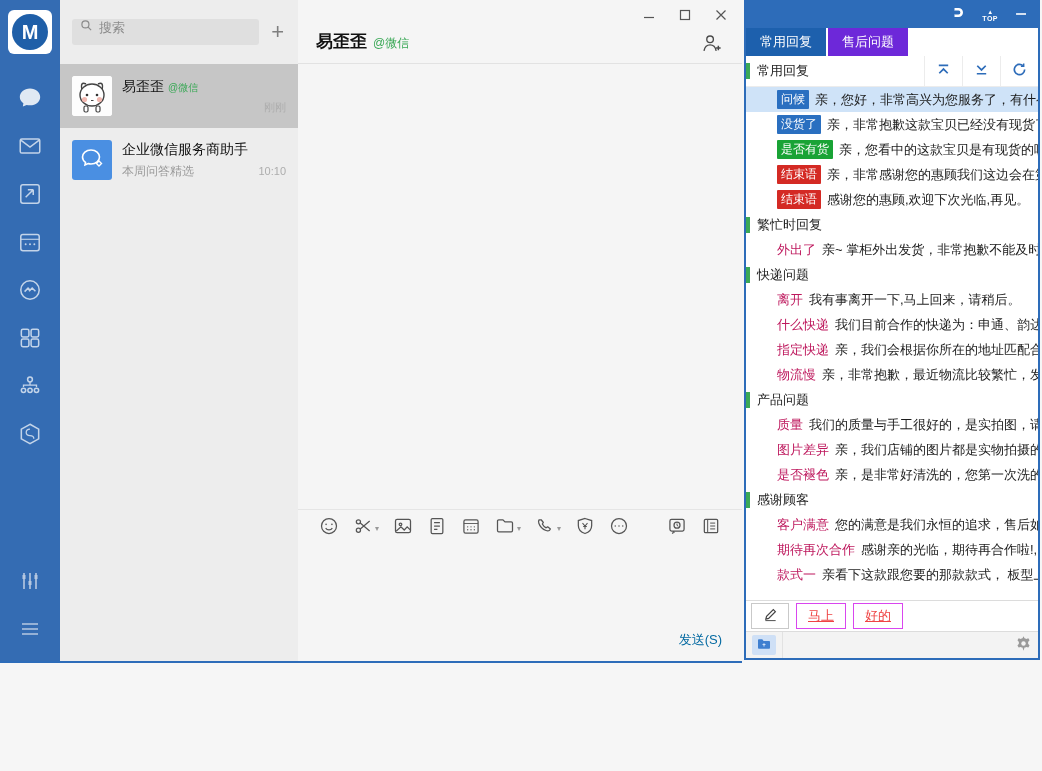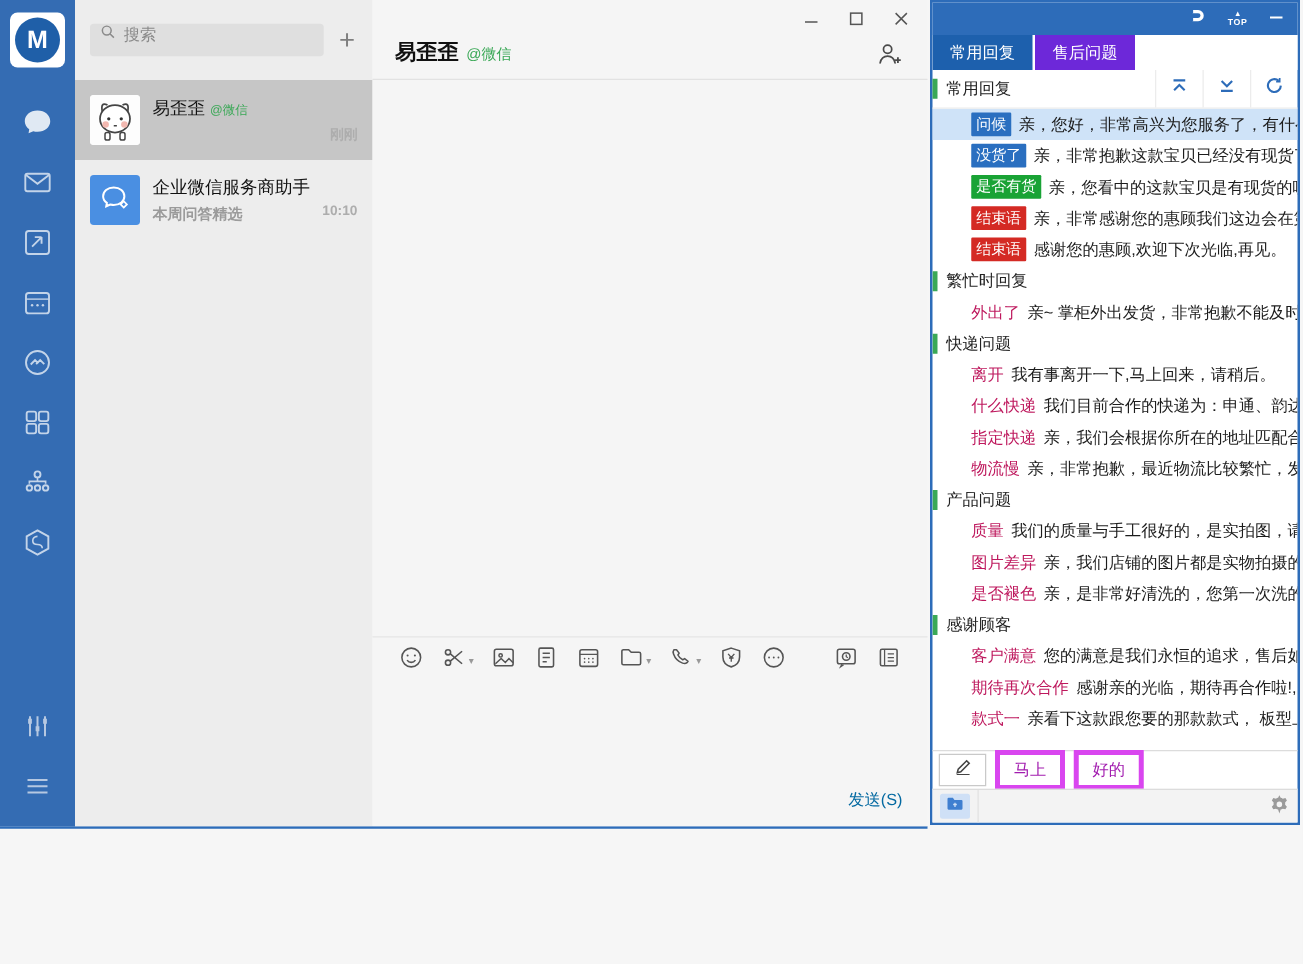--- a/index.html
+++ b/index.html
@@ -28,21 +28,21 @@
   .plus-btn{color:#7f7f7f;font-size:22px;line-height:1;cursor:pointer;padding:0 2px;}
   .chat-item{height:64px;display:flex;align-items:center;padding:0 12px;gap:10px;cursor:pointer;}
   .chat-item.selected{background:#c6c6c6;}
   .avatar{width:40px;height:40px;border-radius:3px;flex:none;overflow:hidden;}
   .avatar.white{background:#fdfdfd;}
   .avatar.blue{background:#4a8fe2;display:flex;align-items:center;justify-content:center;}
   .chat-item-body{flex:1;min-width:0;display:flex;flex-direction:column;gap:4px;}
   .chat-item-line1{display:flex;align-items:baseline;gap:4px;}
   .chat-item-name{font-size:14px;color:#111;white-space:nowrap;}
   .chat-item-badge{font-size:10px;color:#3aa856;}
-  .chat-item-line2{display:flex;font-weight:bold;}
+  .chat-item-line2{display:flex;align-items:center;}
   .chat-item-sub{flex:1;font-size:12px;color:#9b9b9b;white-space:nowrap;overflow:hidden;}
   .chat-item-time{font-size:11px;color:#adadad;margin-left:6px;}
   
   .chat-main{flex:1;display:flex;flex-direction:column;background:#f5f5f5;min-width:0;}
   .chat-header{height:63px;border-bottom:1px solid #e2e2e2;position:relative;flex:none;}
   .win-controls{position:absolute;top:4px;right:8px;display:flex;gap:10px;}
   .win-btn{width:26px;height:22px;display:flex;align-items:center;justify-content:center;color:#555;font-size:14px;cursor:pointer;}
   .chat-title-row{position:absolute;left:18px;top:30px;display:flex;align-items:baseline;gap:6px;}
   .chat-title{font-size:17px;font-weight:bold;color:#111;}
   .chat-title-badge{font-size:12px;color:#3aa856;}
@@ -79,21 +79,21 @@
   .rows{flex:1;overflow:hidden;}
   .row{height:25px;display:flex;align-items:center;font-size:13px;white-space:nowrap;}
   .row.header{padding-left:0;color:#222;}
   .row.item{padding-left:31px;}
   .row.hl{background:#cfe3f8;}
   .tag{color:#fff;font-size:12px;padding:1px 4px;margin-right:6px;flex:none;border-radius:1px;}
   .kw{color:#be185d;margin-right:6px;flex:none;}
   .row-text{color:#1c1c1c;overflow:hidden;flex:1;}
   .quick-row{height:30px;border-top:1px solid #dcdcdc;display:flex;align-items:center;gap:7px;padding:0 5px;flex:none;}
   .edit-btn{width:36px;height:24px;border:1px solid #c9c9c9;background:#fff;display:flex;align-items:center;justify-content:center;cursor:pointer;}
-  .phrase-btn{height:24px;border:4px solid #d946ef;background:#fff;padding:0 11px;font-size:13px;color:#a21caf;display:flex;align-items:center;cursor:pointer;}
+  .phrase-btn{height:24px;border:1px solid #d946ef;background:#fff;padding:0 11px;font-size:13px;color:#ef4444;display:flex;align-items:center;cursor:pointer;text-decoration:underline;}
   .assist-bottom{height:26px;background:#f3f3f3;border-top:1px solid #dcdcdc;display:flex;align-items:center;padding:0 6px;flex:none;}
   .folder-btn{width:24px;height:20px;background:#cfe0f6;border-radius:2px;display:flex;align-items:center;justify-content:center;cursor:pointer;}
   .assist-bottom-space{flex:1;height:100%;border-left:1px solid #e2e2e2;margin-left:6px;}
   .gear-btn{color:#9a9a9a;font-size:17px;cursor:pointer;line-height:1;}
 </style>
 </head>
 <body>
 
 <div class="main-window">
 

